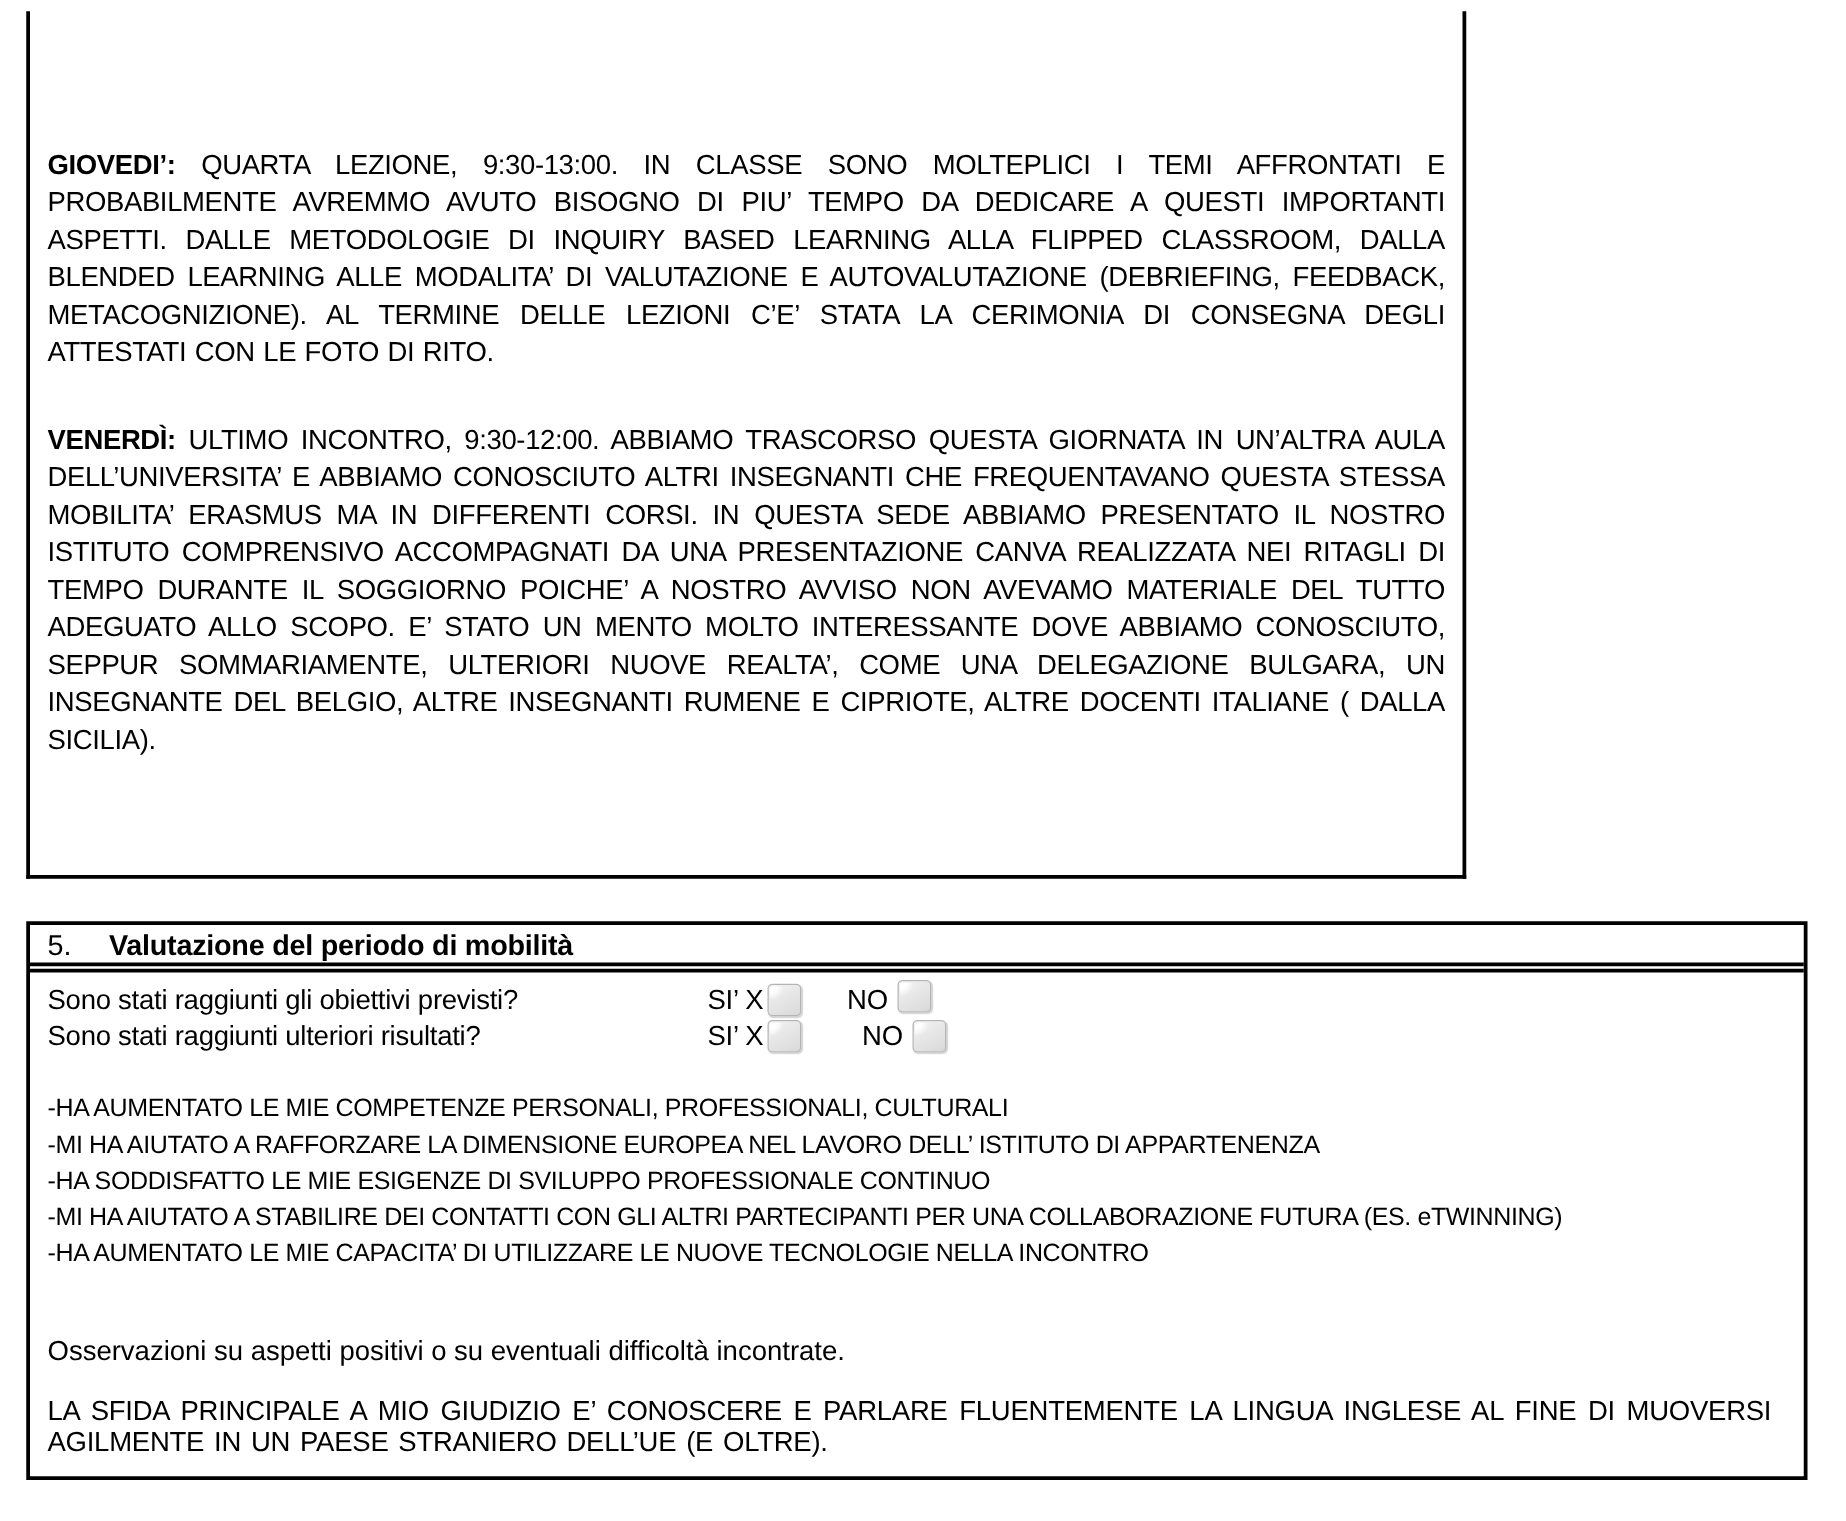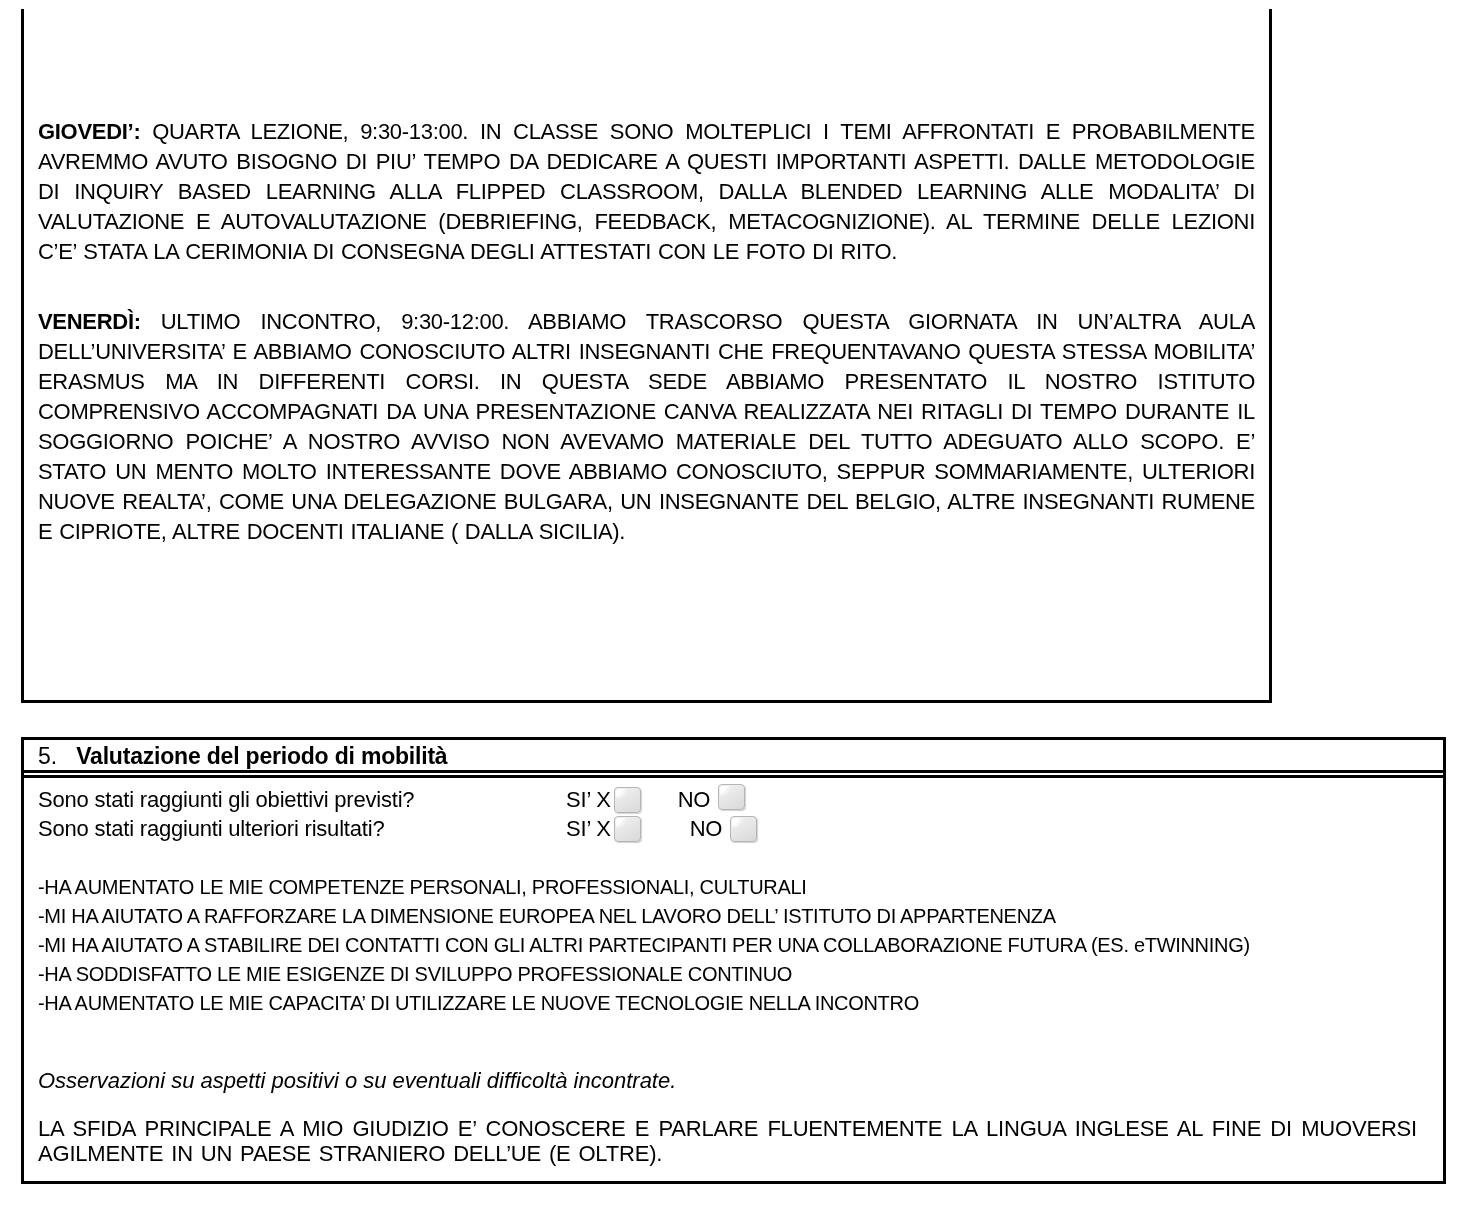--- a/index.html
+++ b/index.html
@@ -8,21 +8,21 @@
     background: #ffffff;
     font-family: "Liberation Sans", "DejaVu Sans", sans-serif;
     color: #000000;
   }
   .page { position: relative; width: 1477px; height: 1217px; overflow: hidden; }
 
   
   .diary-box {
     position: absolute;
     left: 21px; top: 9px;
-    width: 1251px; height: 694px;
+    width: 1152px; height: 694px;
     border-left: 3px solid #000;
     border-right: 3px solid #000;
     border-bottom: 3px solid #000;
     padding: 108px 14px 0 14px;
   }
   .cap-par {
     font-size: 22px;
     line-height: 30px;
     letter-spacing: -0.3px;
     text-align: justify;
@@ -41,21 +41,21 @@
   .section-header {
     height: 33px;
     border-bottom: 3px solid #000;
     padding: 2px 14px 0 14px;
     font-size: 23px;
     line-height: 30px;
     display: flex;
     align-items: center;
   }
   .section-number { font-weight: normal; letter-spacing: 0; }
-  .section-title { font-weight: bold; margin-left: 19px; letter-spacing: -0.2px; }
+  .section-title { font-weight: bold; margin-left: 30px; letter-spacing: -0.2px; }
   .section-body {
     border-top: 3px solid #000;
     margin-top: 2px;
     padding: 7px 26px 0 14px;
   }
 
   .q-row {
     display: flex;
     align-items: center;
     height: 29px;
@@ -96,21 +96,20 @@
   .result-line {
     font-size: 20px;
     line-height: 29px;
     letter-spacing: -0.3px;
     white-space: nowrap;
   }
   .obs-line {
     font-size: 22px;
     line-height: 29px;
     letter-spacing: 0;
-    font-style: italic;
   }
   .final-par {
     font-size: 22px;
     line-height: 25px;
     letter-spacing: -0.2px;
     text-align: justify;
     word-spacing: 2px;
     margin-top: 21px;
   }
 </style>
@@ -152,22 +151,22 @@
         <span class="q-yes">SI’ X</span>
         <span class="checkbox"></span>
         <span class="q-no">NO</span>
         <span class="checkbox nb2"></span>
       </div>
 
       <div class="blank-line"></div>
 
       <div class="result-line">-HA AUMENTATO LE MIE COMPETENZE PERSONALI, PROFESSIONALI, CULTURALI</div>
       <div class="result-line">-MI HA AIUTATO A RAFFORZARE LA DIMENSIONE EUROPEA NEL LAVORO DELL’ ISTITUTO DI APPARTENENZA</div>
+      <div class="result-line">-HA SODDISFATTO LE MIE ESIGENZE DI SVILUPPO PROFESSIONALE CONTINUO</div>
       <div class="result-line">-MI HA AIUTATO A STABILIRE DEI CONTATTI CON GLI ALTRI PARTECIPANTI PER UNA COLLABORAZIONE FUTURA (ES. eTWINNING)</div>
-      <div class="result-line">-HA SODDISFATTO LE MIE ESIGENZE DI SVILUPPO PROFESSIONALE CONTINUO</div>
       <div class="result-line">-HA AUMENTATO LE MIE CAPACITA’ DI UTILIZZARE LE NUOVE TECNOLOGIE NELLA INCONTRO</div>
 
       <div class="blank-line tall"></div>
 
       <div class="obs-line">Osservazioni su aspetti positivi o su eventuali difficoltà incontrate.</div>
 
       <p class="final-par">LA SFIDA PRINCIPALE A MIO GIUDIZIO E’ CONOSCERE E PARLARE FLUENTEMENTE LA LINGUA INGLESE AL FINE DI MUOVERSI AGILMENTE IN UN PAESE STRANIERO DELL’UE (E OLTRE).</p>
 
     </div>
   </div>

